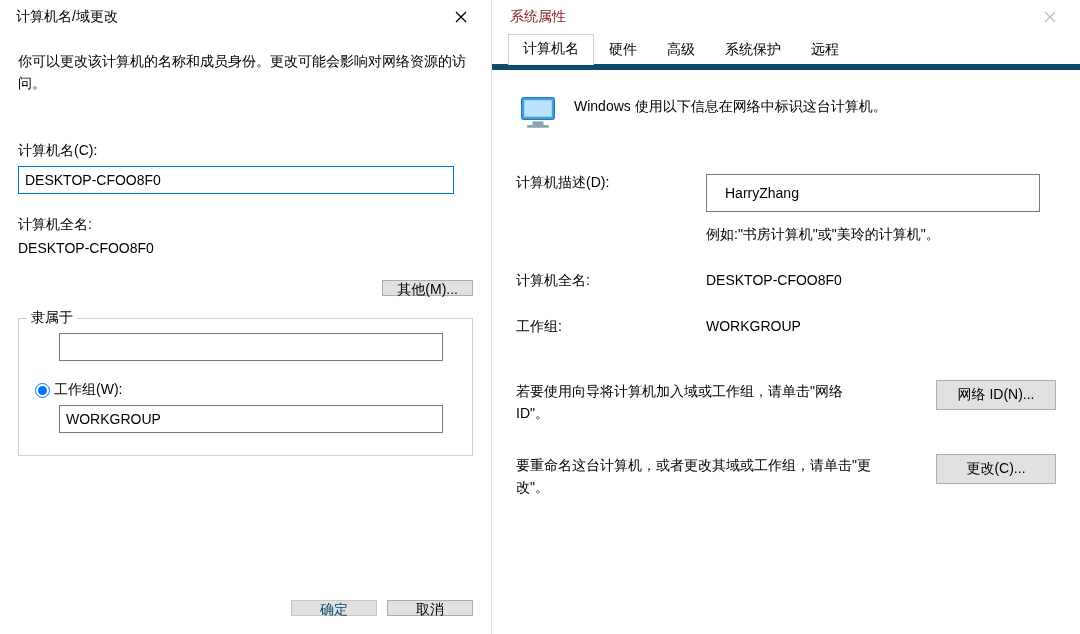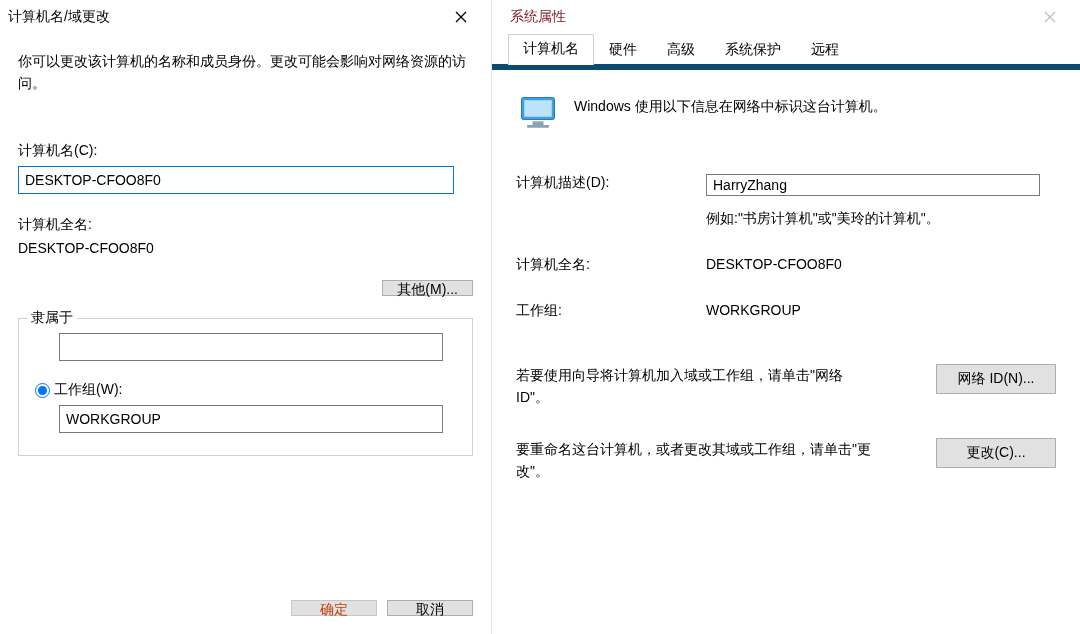--- a/index.html
+++ b/index.html
@@ -24,21 +24,21 @@
     height: 634px;
     background: #fff;
     border-right: 1px solid #e5e5e5;
     position: relative;
     box-sizing: border-box;
   }
   .left-title-bar {
     height: 34px;
     display: flex;
     align-items: center;
-    padding: 0 8px 0 8px;
+    padding: 0 8px 0 16px;
     font-size: 14px;
   }
   .left-title-bar .title-text {
     flex: 1;
   }
   .close-x {
     width: 44px;
     height: 30px;
     display: flex;
     align-items: center;
@@ -82,21 +82,21 @@
     min-width: 86px;
     height: 16px;
     border: 1px solid #adadad;
     background: #e1e1e1;
     font-size: 14px;
     font-family: inherit;
     padding: 0 14px;
     cursor: default;
   }
   .win-button:disabled {
-    color: #c2410c;
+    color: #0c4a6e;
     background: #e1e1e1;
     border-color: #c7c7c7;
   }
   
   .member-fieldset {
     border: 1px solid #d0d0d0;
     margin: 22px 0 0 0;
     padding: 14px 16px 22px 16px;
     position: relative;
   }
@@ -202,23 +202,23 @@
     margin-top: 38px;
   }
   .kv .k {
     width: 190px;
   }
   .kv .v {
     flex: 1;
   }
   .desc-input {
     width: 334px;
-    height: 22px;
+    height: 38px;
     border: 1px solid #7a7a7a;
-    padding: 2px 6px;
+    padding: 2px 18px;
     font-size: 14px;
     font-family: inherit;
     box-sizing: border-box;
   }
   .example {
     margin-top: 14px;
     margin-left: 190px;
   }
   .kv2 {
     display: flex;

